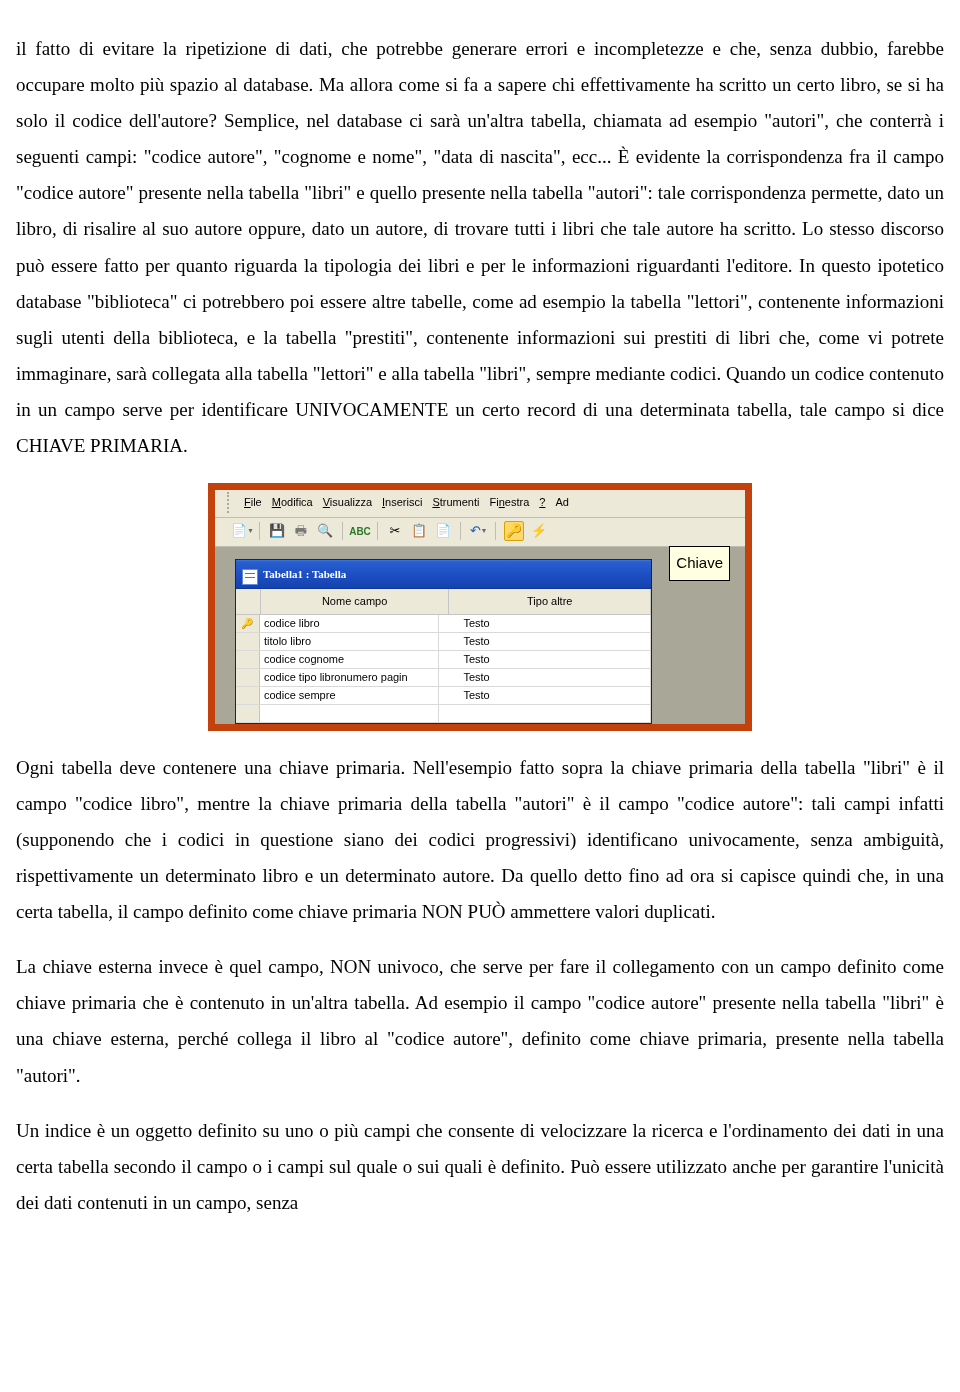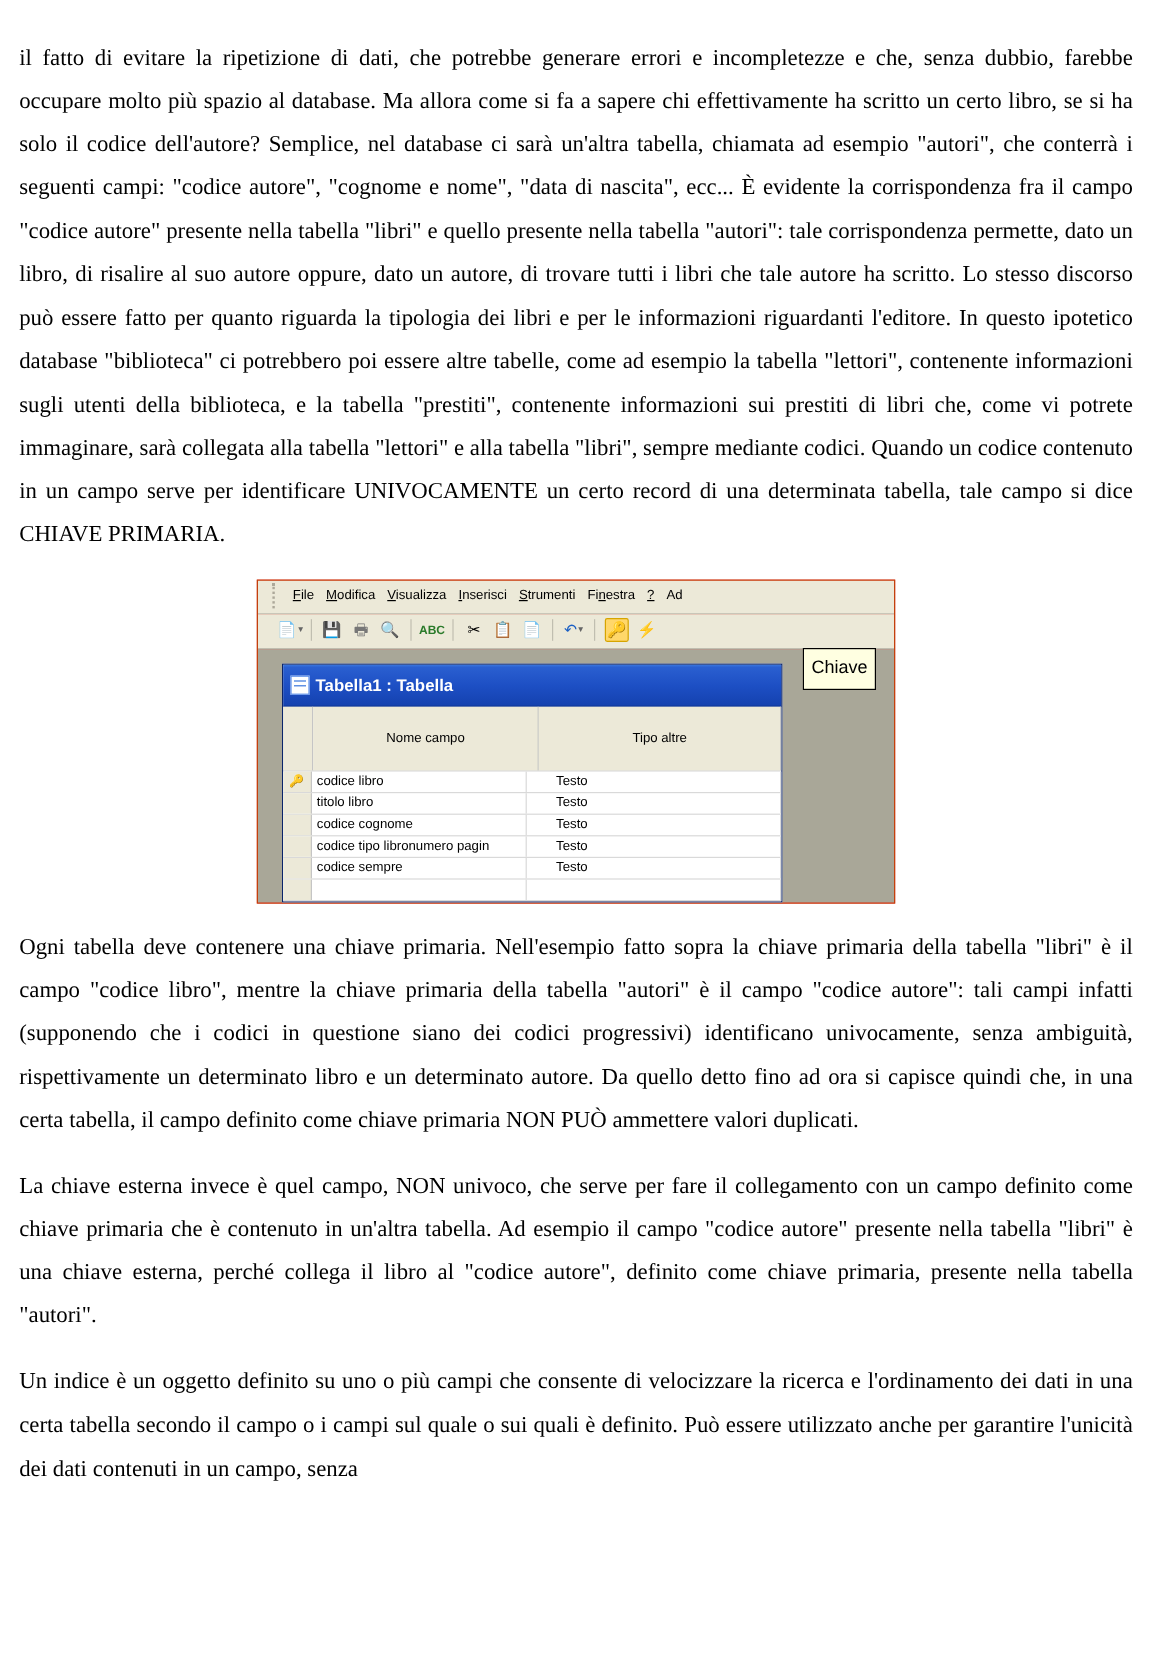--- a/index.html
+++ b/index.html
@@ -12,22 +12,22 @@
       padding: 12px 16px;
       width: 960px;
       box-sizing: border-box;
     }
     .content {
       text-align: justify;
     }
     .screenshot {
       display: block;
       margin: 8px auto;
-      border: 1px solid #c2410c;
-      background: #ef4444;
+      border: 7px solid #c2410c;
+      background: #fde047;
       width: 530px;
       font-family: Tahoma, Verdana, sans-serif;
       font-size: 11px;
     }
     .menubar {
       background: #ece9d8;
       padding: 2px 6px 4px 12px;
       border-bottom: 1px solid #c0beb0;
       display: flex;
       gap: 10px;
@@ -88,25 +88,26 @@
     }
     .table-window {
       background: #fff;
       border: 1px solid #0a246a;
       width: 415px;
     }
     .titlebar {
       background: linear-gradient(to bottom, #3b77dd 0%, #2a5fd0 6%, #1d4fc4 50%, #1542b0 95%, #0d338e 100%);
       color: #fff;
       padding: 4px 6px;
-      font-size: 14px;
+      font-size: 11px;
       font-weight: bold;
       display: flex;
-      align-items: center;
+      align-items: flex-end;
       gap: 5px;
+      font-family: Liberation Serif, serif;
     }
     .titlebar-icon {
       width: 14px;
       height: 14px;
       background: #fff;
       border: 1px solid #5a8ce8;
       display: inline-block;
       position: relative;
     }
     .titlebar-icon::before,
@@ -120,21 +121,21 @@
     }
     .titlebar-icon::before { top: 3px; }
     .titlebar-icon::after  { top: 7px; }
     .grid-header {
       display: flex;
       border-bottom: 1px solid #c5c5c5;
     }
     .grid-header .hcell {
       background: #ece9d8;
       border-right: 1px solid #c5c5c5;
-      padding: 16px 4px;
+      padding: 2px 4px;
       text-align: center;
       color: #000;
       font-size: 11px;
     }
     .hcell.sel { width: 16px; }
     .hcell.name { width: 182px; }
     .hcell.type { width: 195px; }
     .grid-body { background: #fff; }
     .grid-row {
       display: flex;

